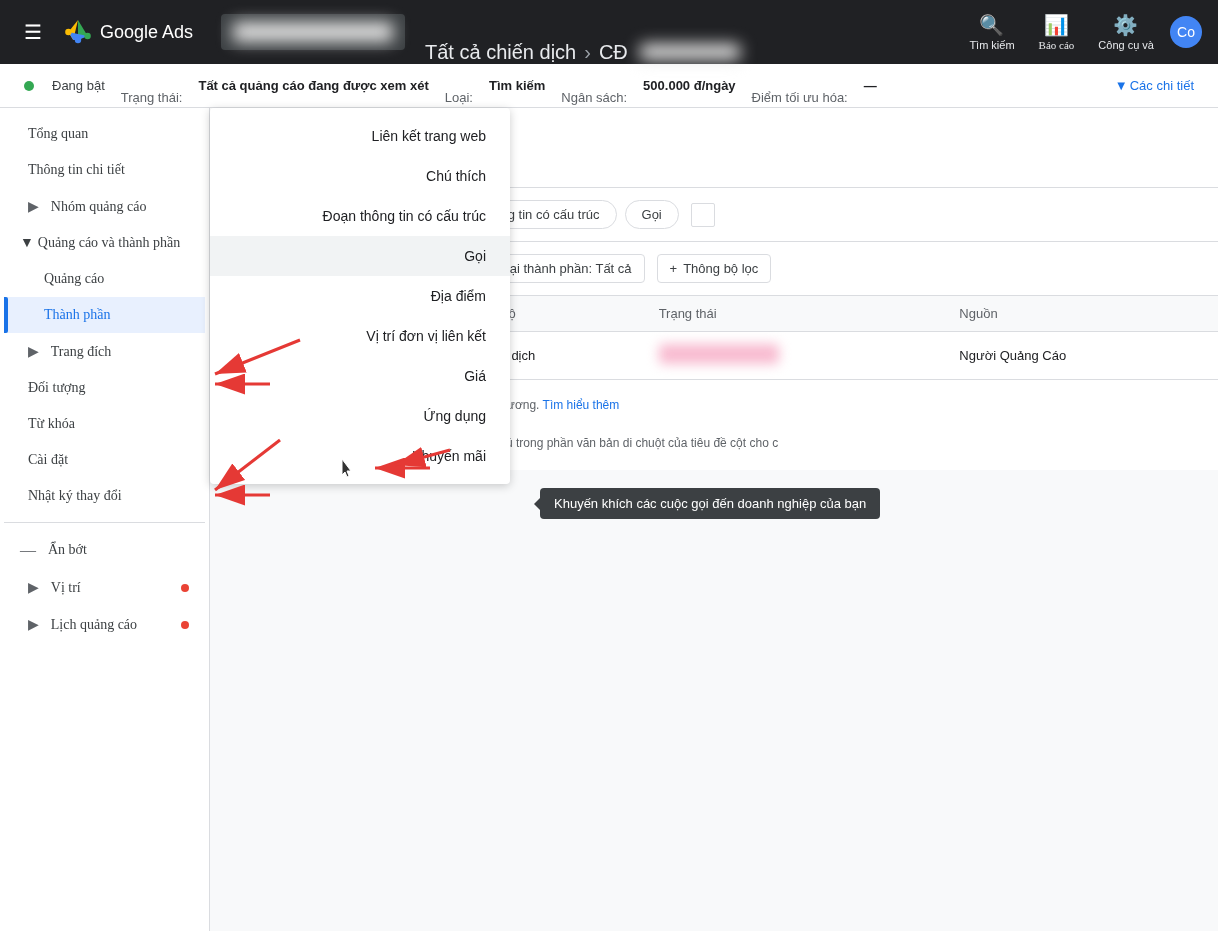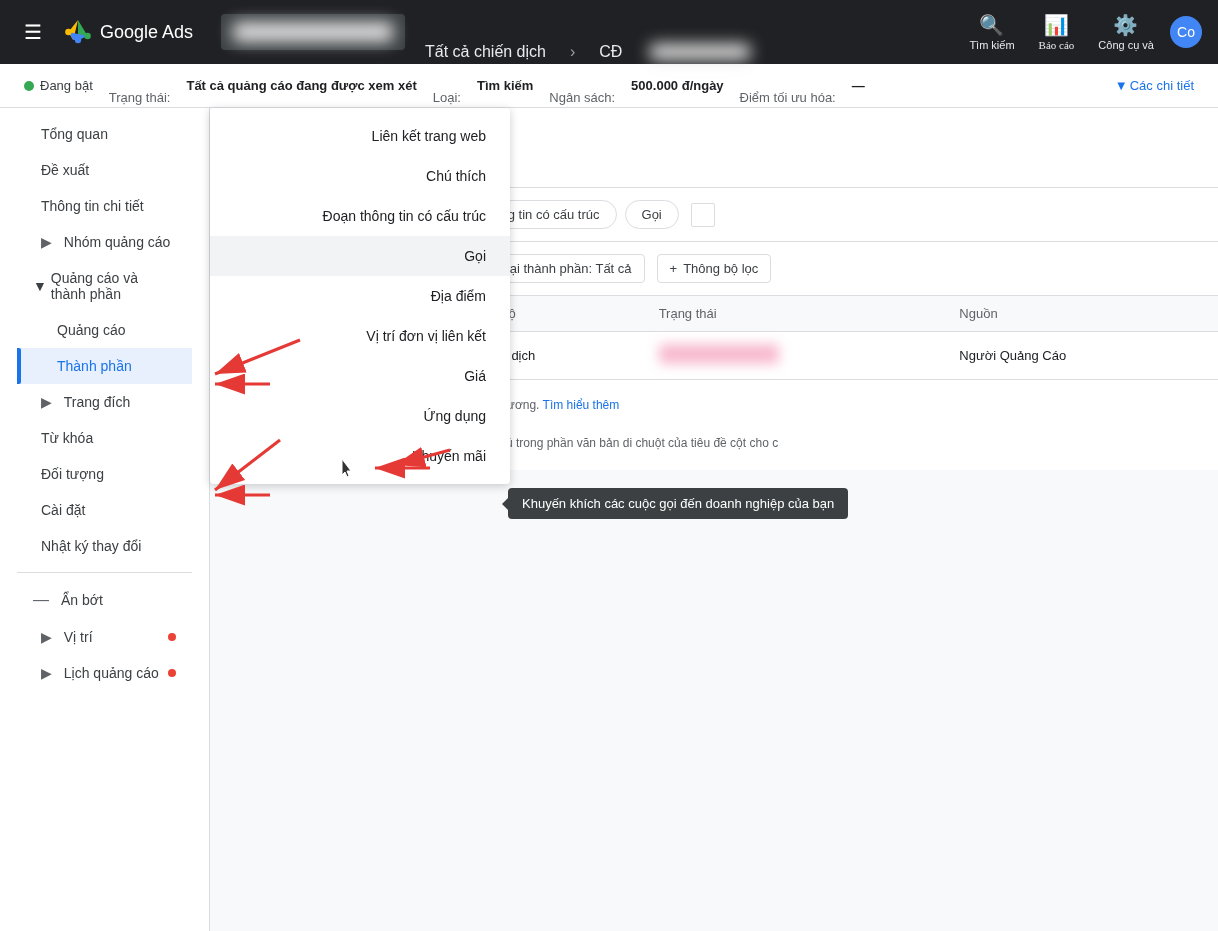--- a/index.html
+++ b/index.html
@@ -46,23 +46,23 @@
       font-size: 13px;
       margin-left: 16px;
       min-width: 180px;
       height: 36px;
       display: flex;
       align-items: center;
     }
     .breadcrumb-nav {
       display: flex;
       align-items: center;
-      gap: 24px;
+      gap: 8px;
       color: #e8eaed;
-      font-size: 16px;
+      font-size: 20px;
       margin-left: 8px;
       margin-top: 40px;
     }
     .breadcrumb-nav .chevron { color: #9aa0a6; }
     .nav-spacer { flex: 1; }
     .nav-actions {
       display: flex;
       align-items: center;
       gap: 8px;
     }
@@ -102,21 +102,21 @@
       display: flex;
       align-items: center;
       gap: 16px;
       font-size: 13px;
       color: #3c4043;
       height: 44px;
     }
     .status-indicator {
       display: flex;
       align-items: center;
-      gap: 6px;
+      gap: 18px;
       font-weight: 500;
     }
     .status-dot {
       width: 10px;
       height: 10px;
       border-radius: 50%;
       background: #34a853;
     }
     .status-label { color: #5f6368; margin-top: 24px; }
     .status-value { color: #202124; font-weight: 700; }
@@ -139,21 +139,22 @@
       overflow: hidden;
     }
 
     
     .sidebar {
       width: 210px;
       background: #fff;
       border-right: 1px solid #dadce0;
       overflow-y: auto;
       flex-shrink: 0;
-      padding: 8px 17px;
+      padding: 8px 4px;
+      font-family: Liberation Serif, serif;
     }
     .sidebar-item {
       display: flex;
       align-items: center;
       padding: 10px 16px 10px 24px;
       cursor: pointer;
       color: #3c4043;
       font-size: 14px;
       gap: 8px;
       position: relative;
@@ -335,21 +336,21 @@
     
     .tooltip {
       position: fixed;
       background: #3c4043;
       color: #fff;
       padding: 8px 14px;
       border-radius: 4px;
       font-size: 13px;
       z-index: 400;
       white-space: nowrap;
-      left: 508px;
+      left: 540px;
       top: 488px;
     }
     .tooltip::before {
       content: '';
       position: absolute;
       left: -6px;
       top: 50%;
       transform: translateY(-50%);
       border: 6px solid transparent;
       border-right-color: #3c4043;
@@ -438,23 +439,20 @@
   </button>
 </div>
 
 <div class="main-layout">
 
   <nav class="sidebar">
     <div class="sidebar-item">
       <span>Tổng quan</span>
     </div>
     <div class="sidebar-item">
-      <span>Đề xuất</span>
-    </div>
-    <div class="sidebar-item">
       <span>Thông tin chi tiết</span>
     </div>
     <div class="sidebar-item">
       <span class="chevron arrow-icon">▶</span>
       <span>Nhóm quảng cáo</span>
     </div>
     <div class="sidebar-section-toggle">
       <span class="chevron arrow-icon">▼</span>
       <span>Quảng cáo và thành phần</span>
     </div>
@@ -462,24 +460,24 @@
       <span>Quảng cáo</span>
     </div>
     <div class="sidebar-item sidebar-sub-item active">
       <span>Thành phần</span>
     </div>
     <div class="sidebar-item">
       <span class="chevron arrow-icon">▶</span>
       <span>Trang đích</span>
     </div>
     <div class="sidebar-item">
+      <span>Đối tượng</span>
+    </div>
+    <div class="sidebar-item">
       <span>Từ khóa</span>
-    </div>
-    <div class="sidebar-item">
-      <span>Đối tượng</span>
     </div>
     <div class="sidebar-item">
       <span>Cài đặt</span>
     </div>
     <div class="sidebar-item">
       <span>Nhật ký thay đổi</span>
     </div>
     <div class="sidebar-divider"></div>
     <div class="sidebar-item" style="padding-left:16px;">
       <span style="font-size:16px;color:#5f6368;margin-right:4px;">—</span>

